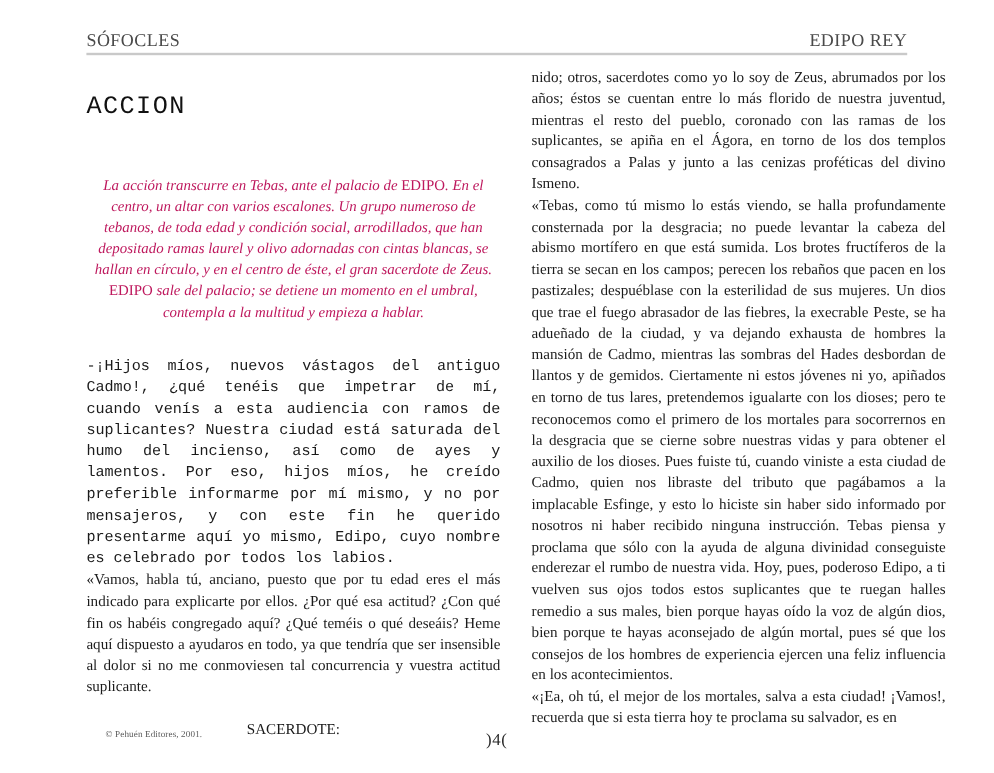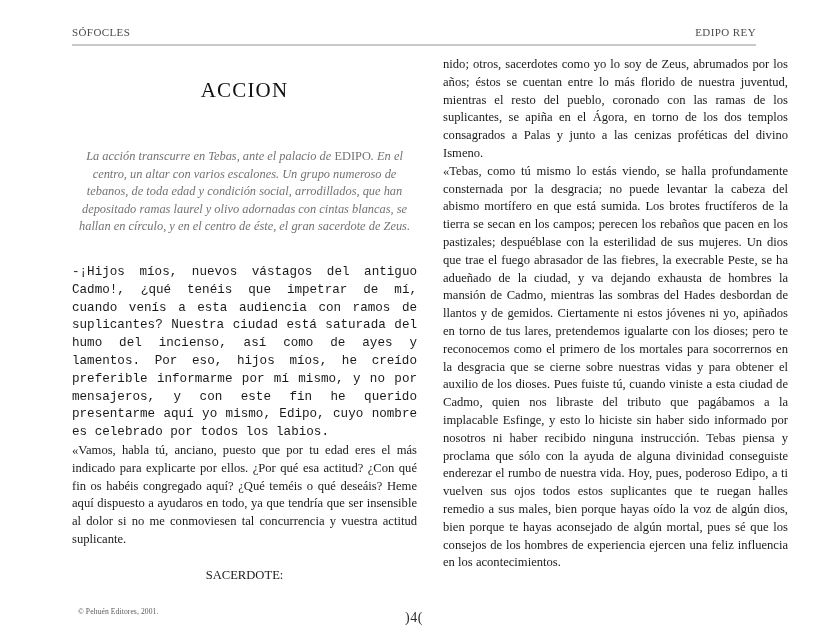--- a/index.html
+++ b/index.html
@@ -28,21 +28,21 @@
     top: 26px;
     left: 72px;
     right: 72px;
     height: 16px;
     display: flex;
     justify-content: space-between;
     align-items: baseline;
   }
   .running-head .rh-text {
     font-family: "Liberation Serif", "DejaVu Serif", serif;
-    font-size: 11px;
+    font-size: 15px;
     font-variant: small-caps;
     letter-spacing: 0.4px;
     color: #4a4a4a;
     white-space: nowrap;
   }
   .head-rule {
     position: absolute;
     top: 44px;
     left: 72px;
     right: 72px;
@@ -59,36 +59,36 @@
     bottom: 62px;
     display: flex;
     gap: 26px;
   }
   .col {
     width: 345px;
     flex: 0 0 345px;
   }
 
   .act-title {
-    text-align: center;
-    font-family: Liberation Serif, serif;
+    text-align: left;
+    font-family: Liberation Mono, monospace;
     font-size: 21px;
     letter-spacing: 1.2px;
     font-weight: normal;
     margin: 22px 0 0 0;
     color: #111;
   }
 
   .stage-direction {
     margin: 45px 6px 0 6px;
     text-align: center;
     font-style: italic;
     font-size: 12.4px;
     line-height: 17.6px;
-    color: #737373;
+    color: #be185d;
   }
   .stage-direction p {
     margin: 0;
   }
   .stage-direction .sd-block2 {
     margin-top: 0;
   }
   .caps {
     font-style: normal;
     font-variant: normal;
@@ -124,21 +124,21 @@
   
   .footer {
     position: absolute;
     left: 72px;
     right: 72px;
     bottom: 18px;
     height: 30px;
   }
   .copyright {
     position: absolute;
-    left: 6px;
+    left: 16px;
     bottom: 10px;
     font-size: 7.6px;
     color: #5a5a5a;
     letter-spacing: 0.1px;
   }
   .folio {
     position: absolute;
     left: 50%;
     transform: translateX(-50%);
     bottom: 0;
@@ -158,33 +158,35 @@
   </div>
   <div class="head-rule"></div>
 
   <div class="columns">
 
     <div class="col col-left">
       <div class="act-title">ACCION</div>
 
       <div class="stage-direction">
         <p>La acción transcurre en Tebas, ante el palacio de <span class="caps">EDIPO</span>. En el centro, un altar con varios escalones. Un grupo numeroso de tebanos, de toda edad y condición social, arrodillados, que han depositado ramas laurel y olivo adornadas con cintas blancas, se hallan en círculo, y en el centro de éste, el gran sacerdote de Zeus.</p>
+        <p class="sd-block2"><span class="caps">EDIPO</span> sale del palacio; se detiene un momento en el umbral, contempla a la multitud y empieza a hablar.</p>
       </div>
 
       <div class="body-text">
         <p class="first-para">-¡Hijos míos, nuevos vástagos del antiguo Cadmo!, ¿qué tenéis que impetrar de mí, cuando venís a esta audiencia con ramos de suplicantes? Nuestra ciudad está saturada del humo del incienso, así como de ayes y lamentos. Por eso, hijos míos, he creído preferible informarme por mí mismo, y no por mensajeros, y con este fin he querido presentarme aquí yo mismo, Edipo, cuyo nombre es celebrado por todos los labios.</p>
         <p>«Vamos, habla tú, anciano, puesto que por tu edad eres el más indicado para explicarte por ellos. ¿Por qué esa actitud? ¿Con qué fin os habéis congregado aquí? ¿Qué teméis o qué deseáis? Heme aquí dispuesto a ayudaros en todo, ya que tendría que ser insensible al dolor si no me conmoviesen tal concurrencia y vuestra actitud suplicante.</p>
         <p class="speaker gap-before">SACERDOTE:</p>
       </div>
     </div>
 
     <div class="col col-right">
       <div class="body-text">
         <p>nido; otros, sacerdotes como yo lo soy de Zeus, abrumados por los años; éstos se cuentan entre lo más florido de nuestra juventud, mientras el resto del pueblo, coronado con las ramas de los suplicantes, se apiña en el Ágora, en torno de los dos templos consagrados a Palas y junto a las cenizas proféticas del divino Ismeno.</p>
         <p>«Tebas, como tú mismo lo estás viendo, se halla profundamente consternada por la desgracia; no puede levantar la cabeza del abismo mortífero en que está sumida. Los brotes fructíferos de la tierra se secan en los campos; perecen los rebaños que pacen en los pastizales; despuéblase con la esterilidad de sus mujeres. Un dios que trae el fuego abrasador de las fiebres, la execrable Peste, se ha adueñado de la ciudad, y va dejando exhausta de hombres la mansión de Cadmo, mientras las sombras del Hades desbordan de llantos y de gemidos. Ciertamente ni estos jóvenes ni yo, apiñados en torno de tus lares, pretendemos igualarte con los dioses; pero te reconocemos como el primero de los mortales para socorrernos en la desgracia que se cierne sobre nuestras vidas y para obtener el auxilio de los dioses. Pues fuiste tú, cuando viniste a esta ciudad de Cadmo, quien nos libraste del tributo que pagábamos a la implacable Esfinge, y esto lo hiciste sin haber sido informado por nosotros ni haber recibido ninguna instrucción. Tebas piensa y proclama que sólo con la ayuda de alguna divinidad conseguiste enderezar el rumbo de nuestra vida. Hoy, pues, poderoso Edipo, a ti vuelven sus ojos todos estos suplicantes que te ruegan halles remedio a sus males, bien porque hayas oído la voz de algún dios, bien porque te hayas aconsejado de algún mortal, pues sé que los consejos de los hombres de experiencia ejercen una feliz influencia en los acontecimientos.</p>
+        <p>«¡Ea, oh tú, el mejor de los mortales, salva a esta ciudad! ¡Vamos!, recuerda que si esta tierra hoy te proclama su salvador, es en</p>
       </div>
     </div>
 
   </div>
 
   <div class="footer">
     <span class="copyright">© Pehuén Editores, 2001.</span>
     <span class="folio">)4(</span>
   </div>
 

